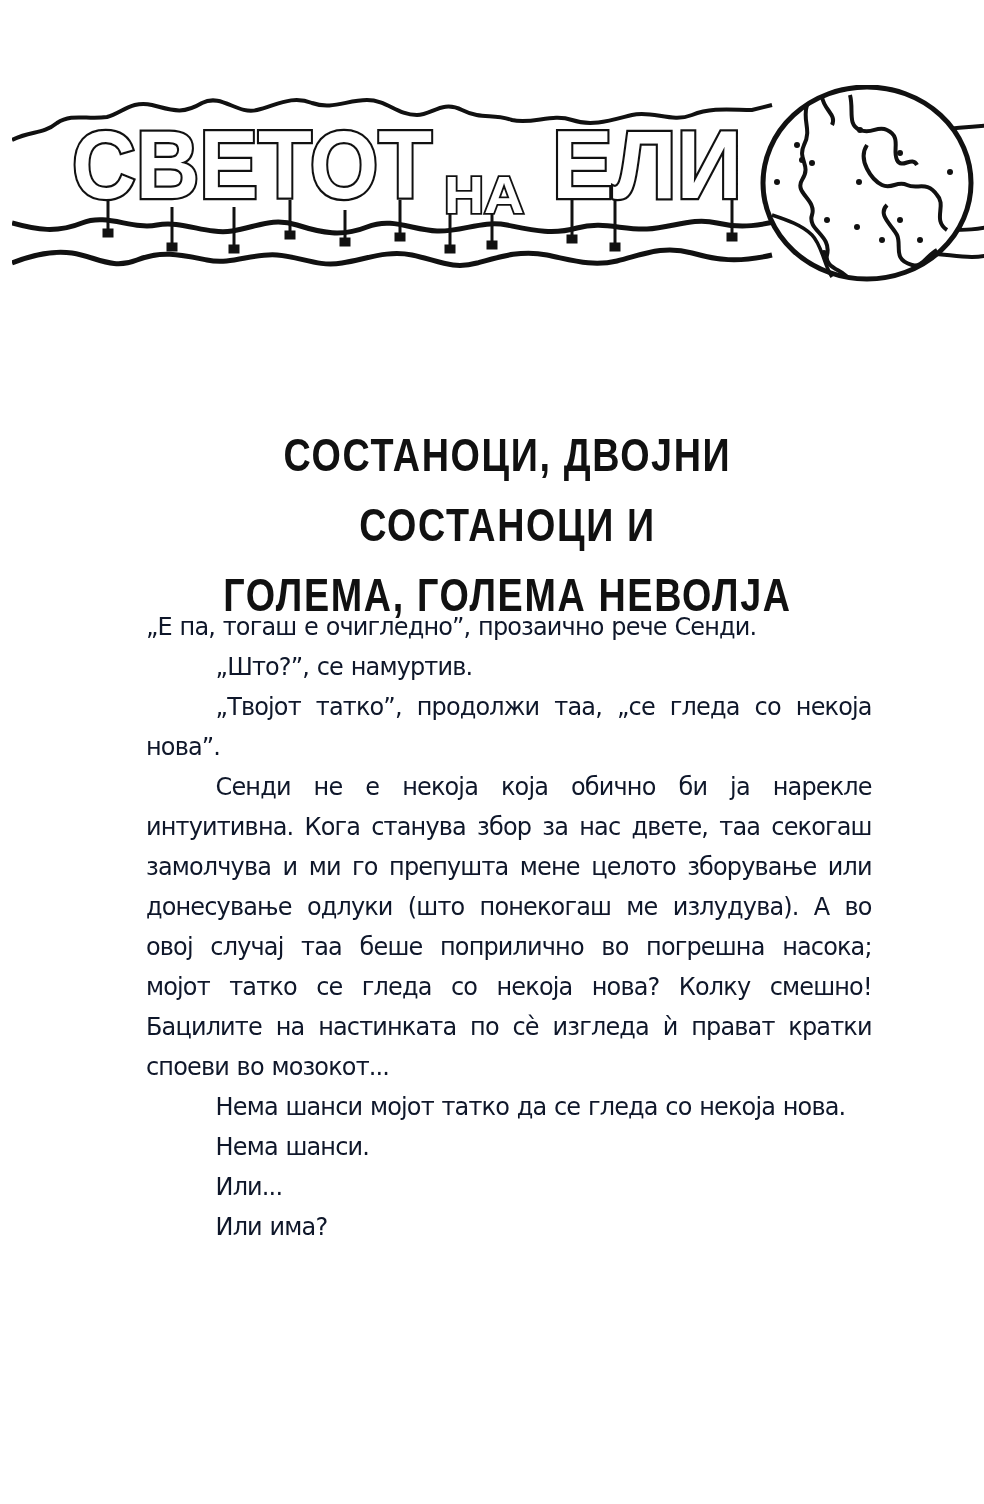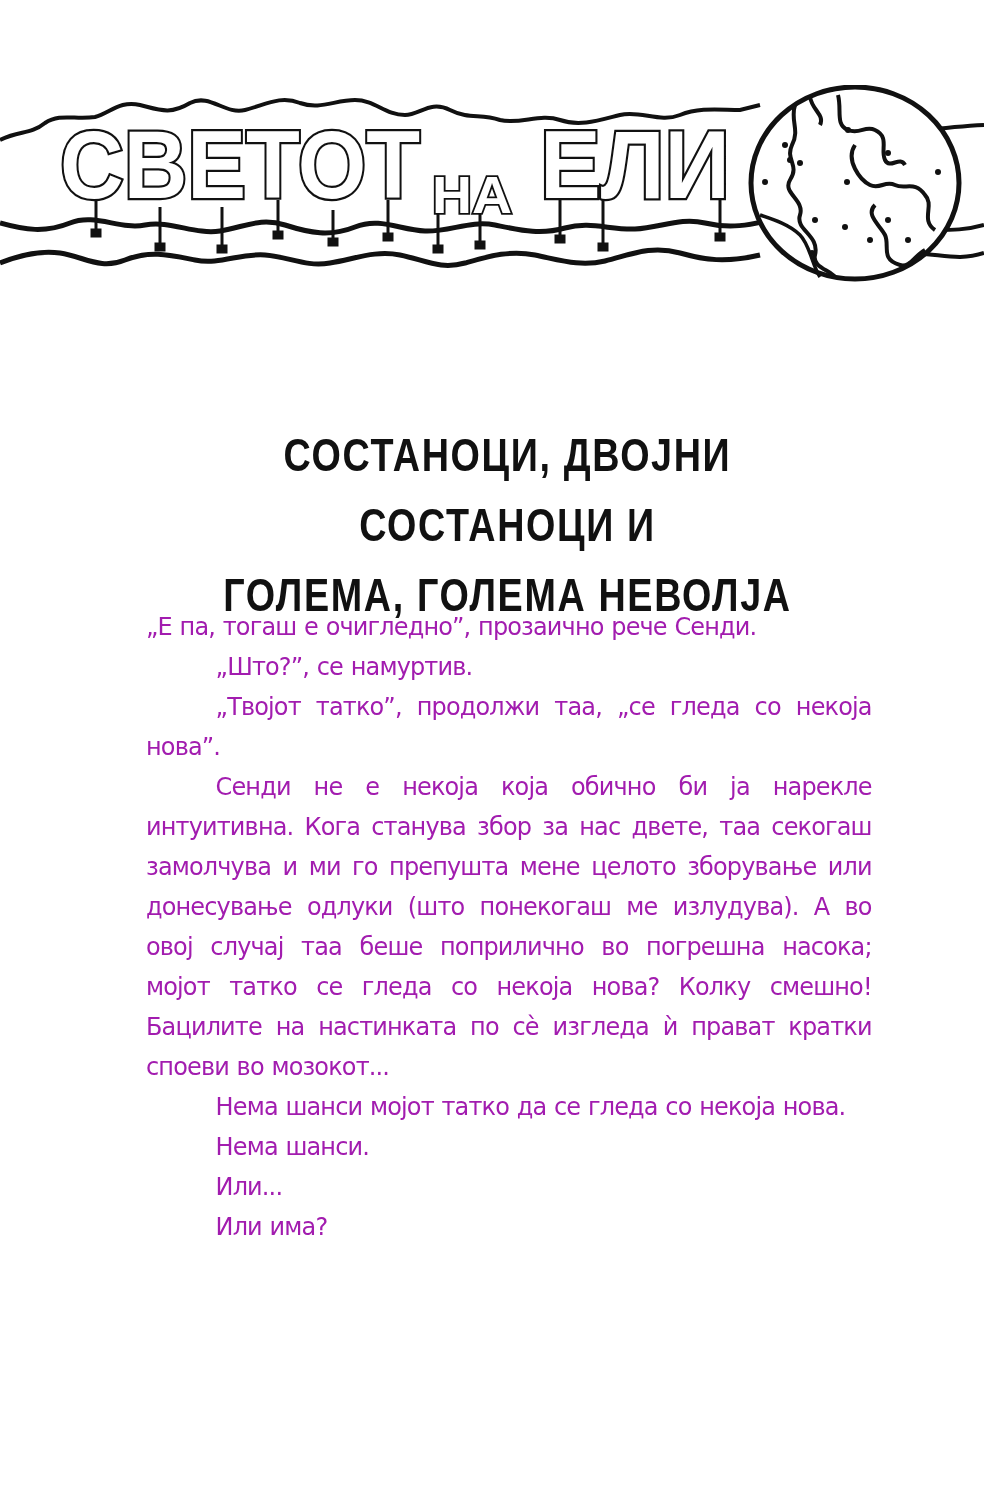--- a/index.html
+++ b/index.html
@@ -10,21 +10,21 @@
   body {
     width: 984px;
     height: 1504px;
     position: relative;
     overflow: hidden;
     font-family: "DejaVu Sans", sans-serif;
     color: #1a1a1a;
   }
   .banner {
     position: absolute;
-    left: 0;
+    left: 12px;
     top: 85px;
     width: 852px;
     height: 210px;
   }
   .banner svg { display: block; }
   .banner-title-text {
     font-family: "Liberation Sans", sans-serif;
     font-weight: bold;
   }
   .chapter-title {
@@ -45,21 +45,21 @@
   }
   .chapter-title span { display: block; }
   .body-text {
     position: absolute;
     left: 146px;
     top: 606px;
     width: 725px;
     font-family: "DejaVu Sans", sans-serif;
     font-size: 25.5px;
     line-height: 40px;
-    color: #a21caf;
+    color: #0f172a;
   }
   .body-text p {
     margin: 0;
     text-align: justify;
     text-align-last: left;
     letter-spacing: -0.9px;
     word-spacing: 1px;
     transform: scaleX(0.94);
     transform-origin: left top;
     width: 772px;

